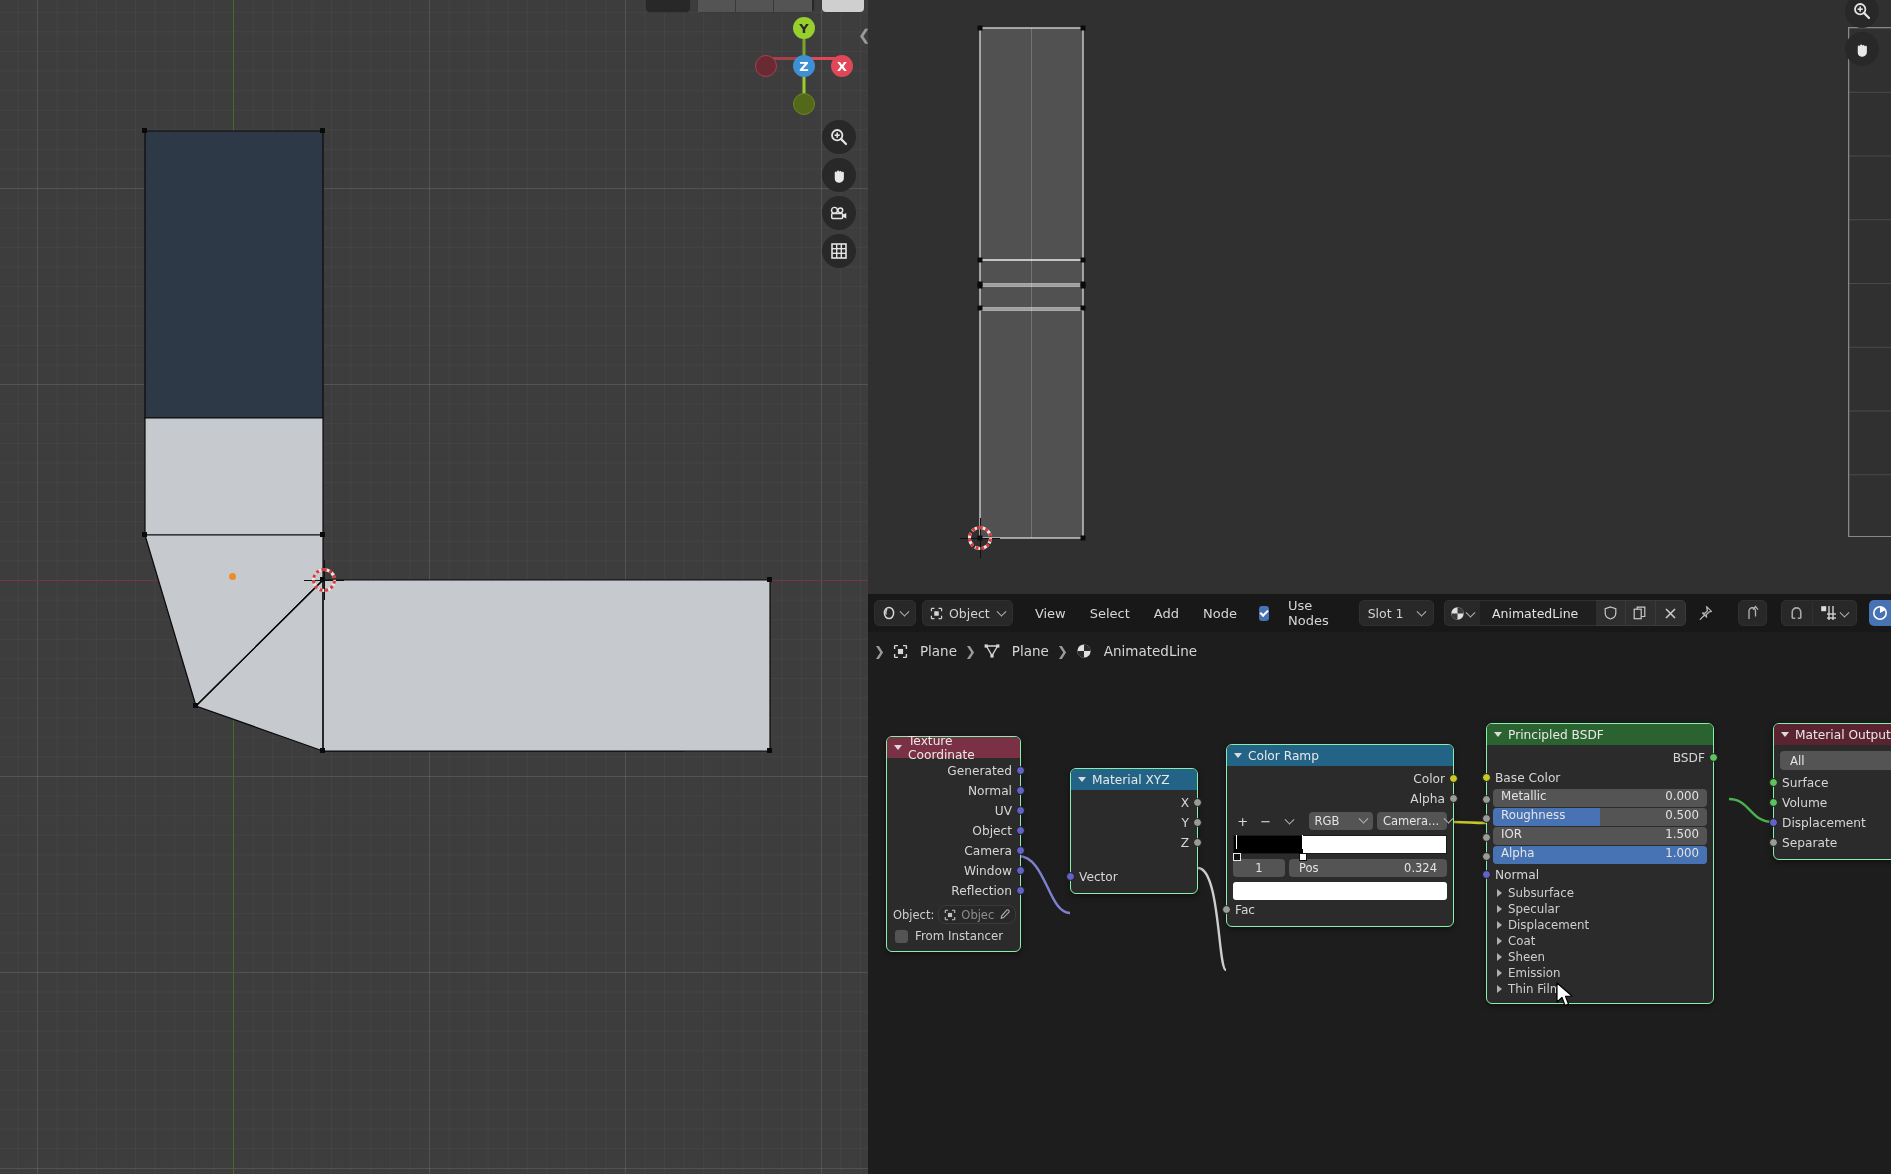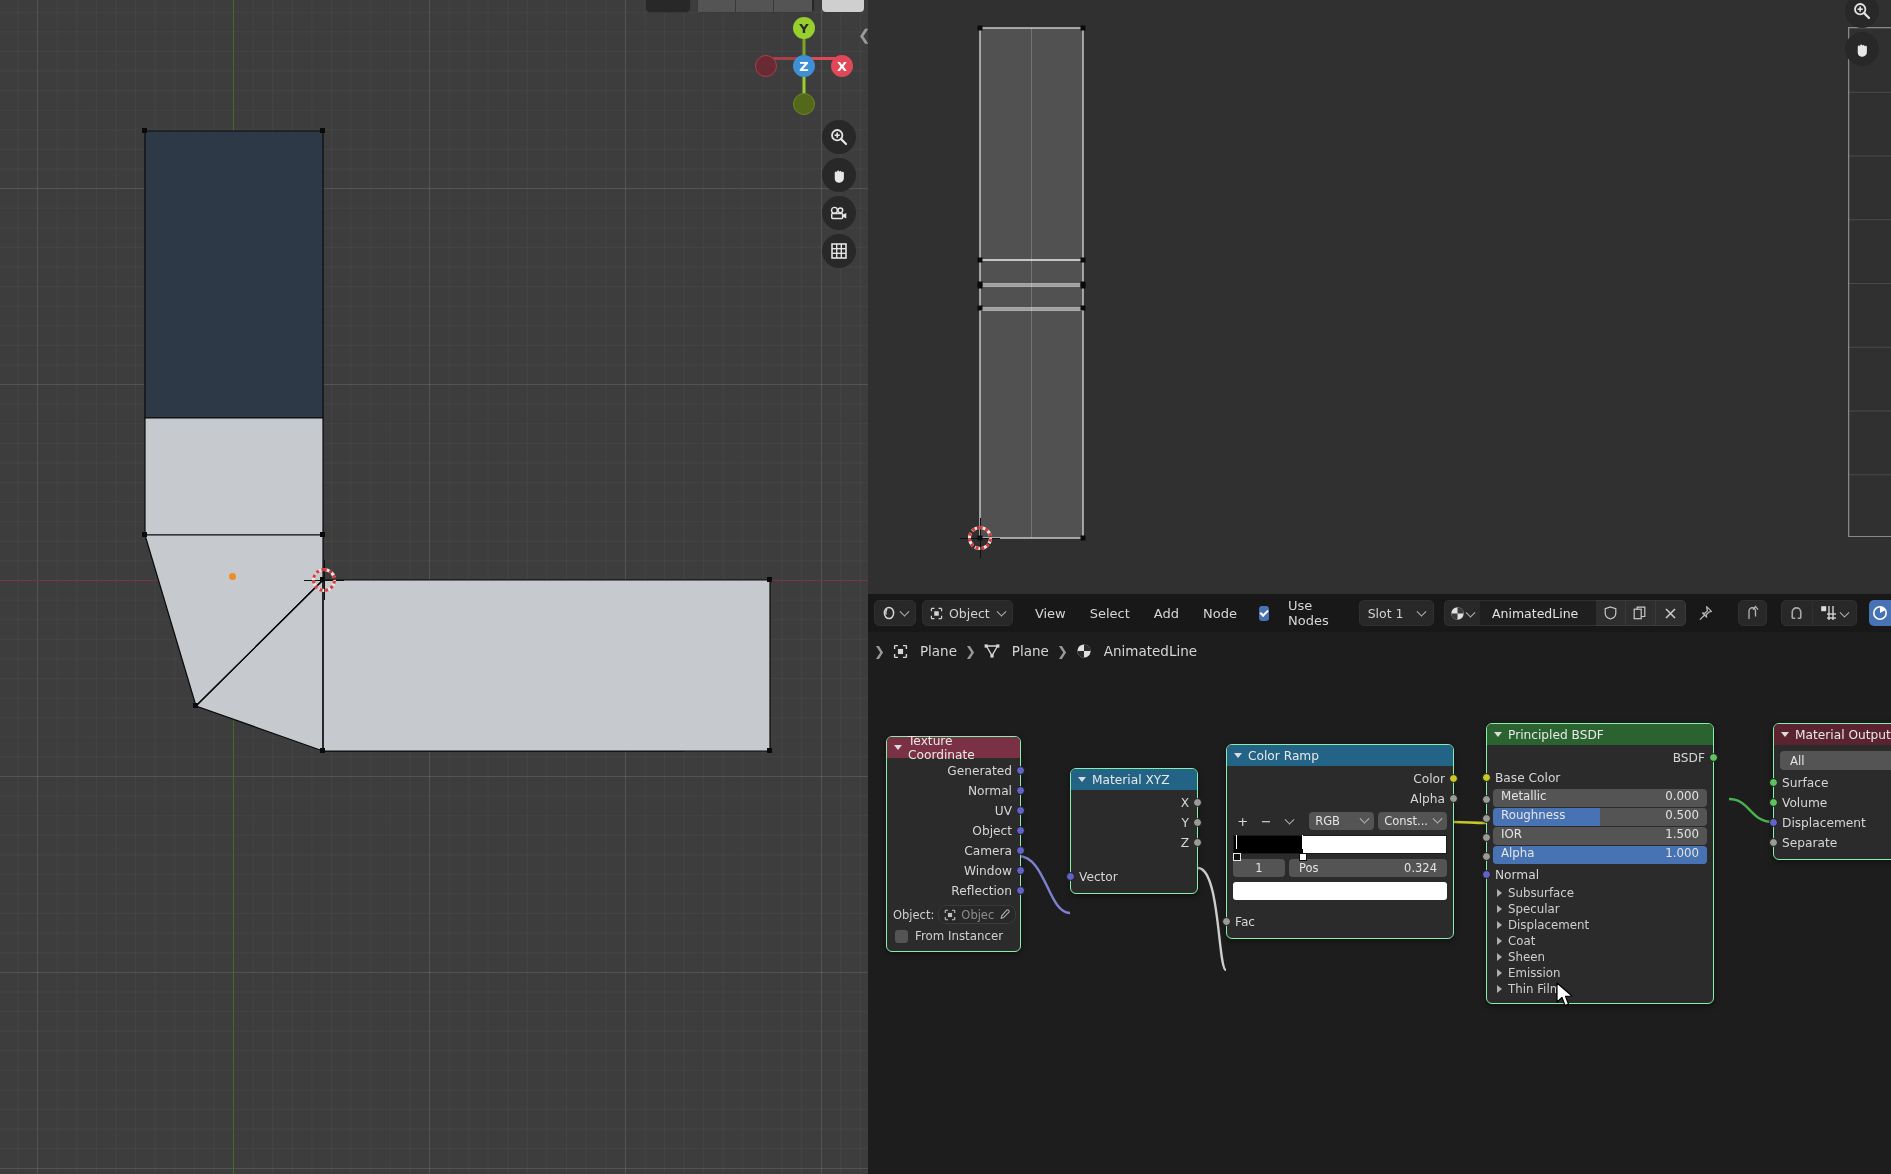--- a/index.html
+++ b/index.html
@@ -721,21 +721,21 @@
             <div class="rt-btn">+</div>
             <div class="rt-btn">−</div>
             <div class="rt-btn">
               <span class="chev"></span>
             </div>
             <div class="rt-sel" style="width:72px;margin-left:6px;">
               <span>RGB</span>
               <span class="chev"></span>
             </div>
             <div class="rt-sel" style="width:70px;">
-              <span>Const...</span>
+              <span>Camera...</span>
               <span class="chev"></span>
             </div>
           </div>
 
           <div class="ramp-bar">
             <div class="stop" style="left:-1px;">
               <div class="line" style="background:#ffffff;"></div>
               <div class="knob" style="background:#111;border:1.5px solid #e8e8e8;"></div>
             </div>
             <div class="stop" style="left:65px;">
@@ -747,21 +747,21 @@
           <div class="ramp-fields">
             <div class="ramp-idx">1</div>
             <div class="ramp-pos">
               <span>Pos</span>
               <span>0.324</span>
             </div>
           </div>
 
           <div class="ramp-color"></div>
 
-          <div class="row in" style="margin-top:12px;">
+          <div class="row in" style="margin-top:0;">
             <span class="sock l s-gray" style="top:5px;"></span>
             <span>Fac</span>
           </div>
         </div>
       </div>
 
       <div class="node" style="left:618px; top:53px; width:228px;">
         <div class="node-head" style="background:#2a6330;">
           <span class="tri"></span>
           <span>Principled BSDF</span>

